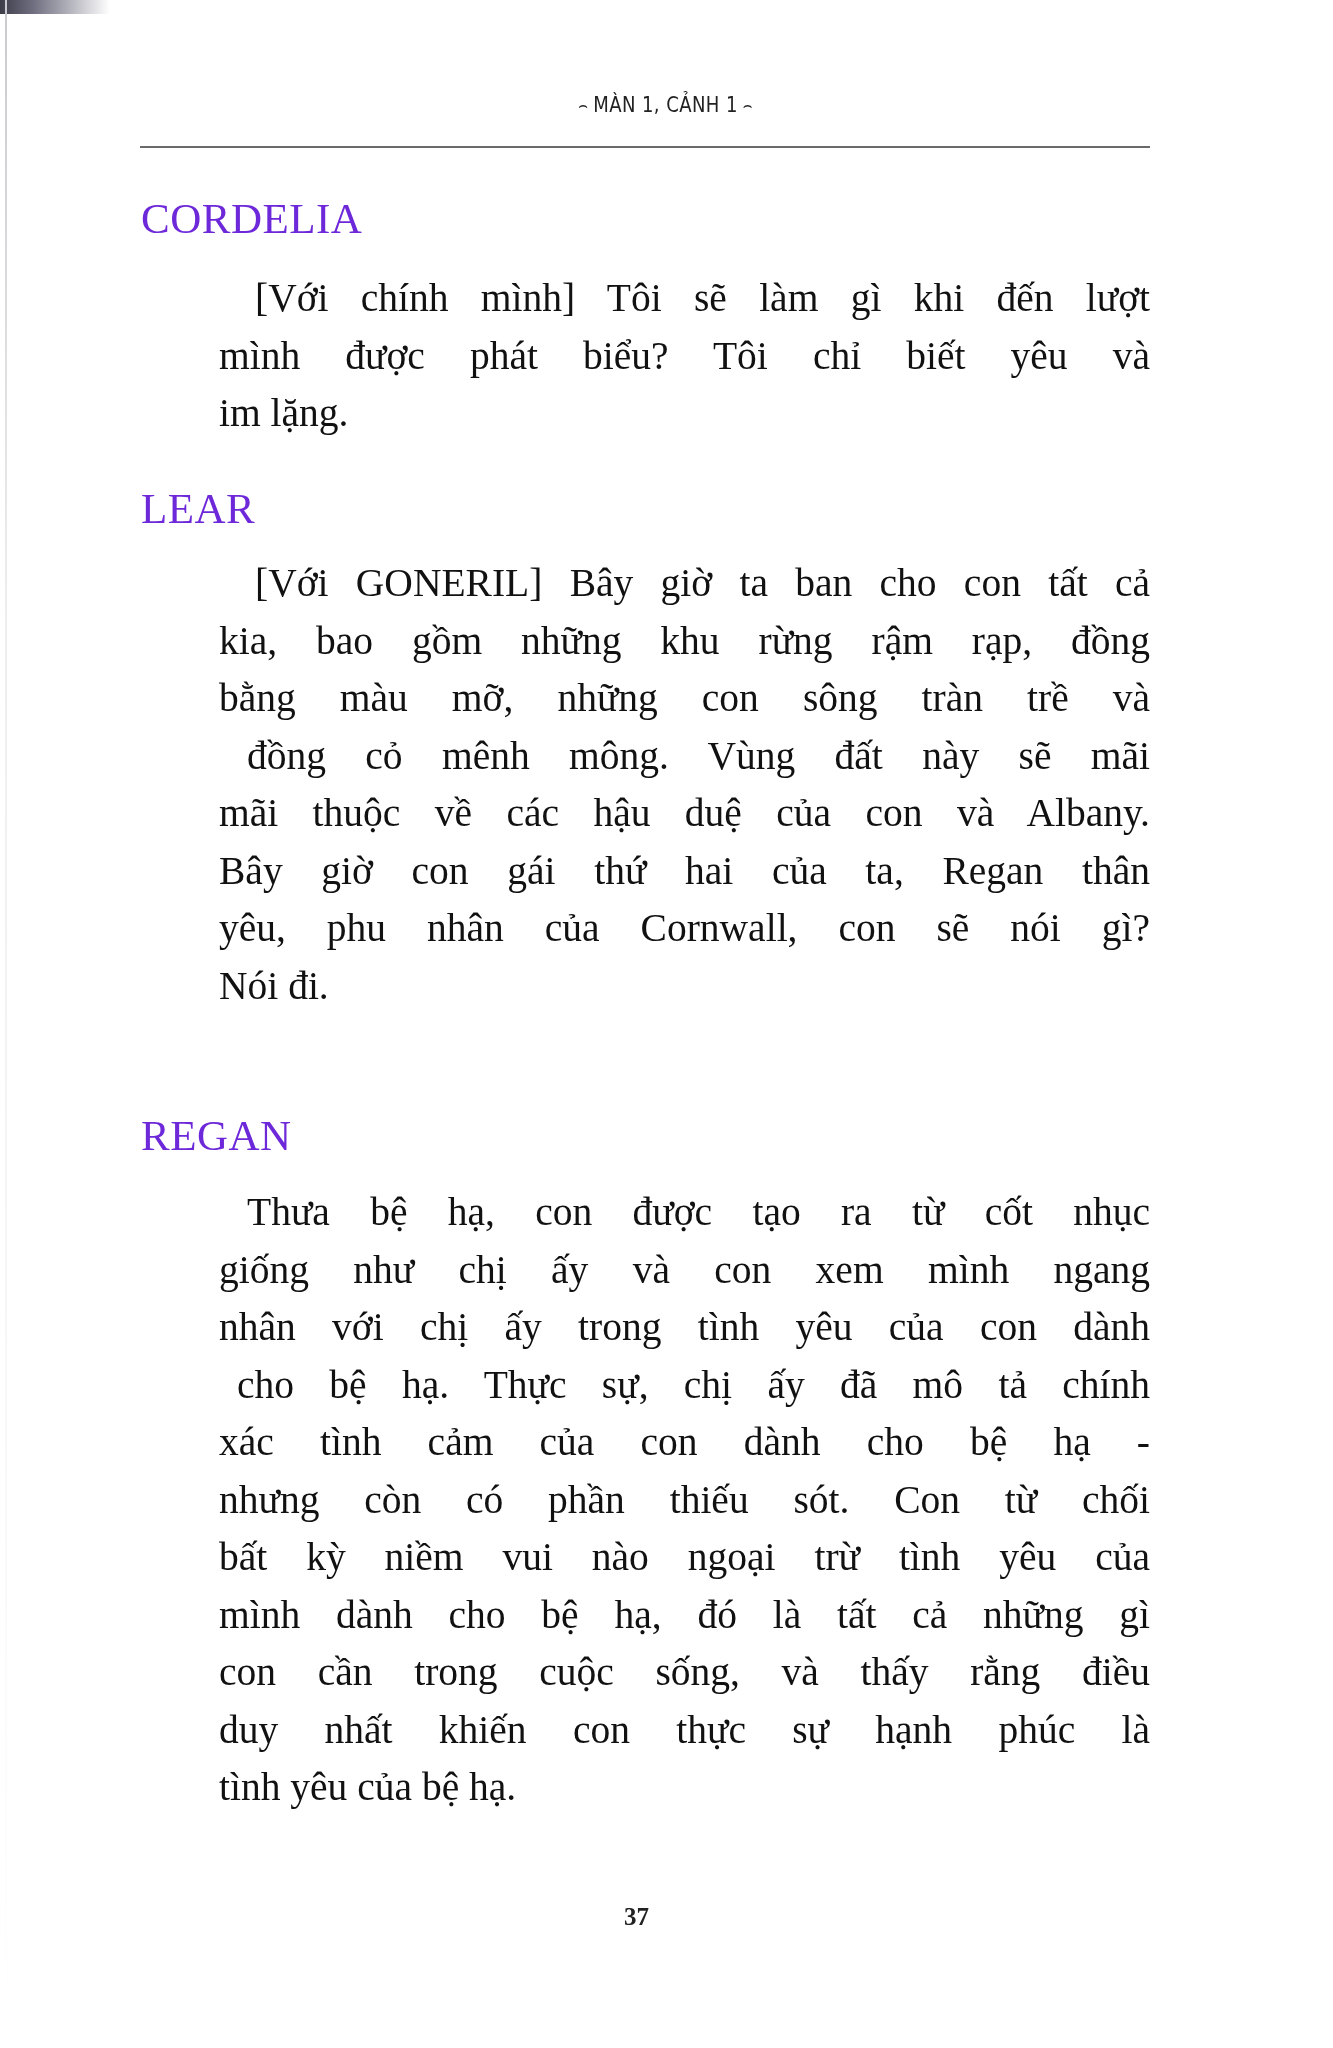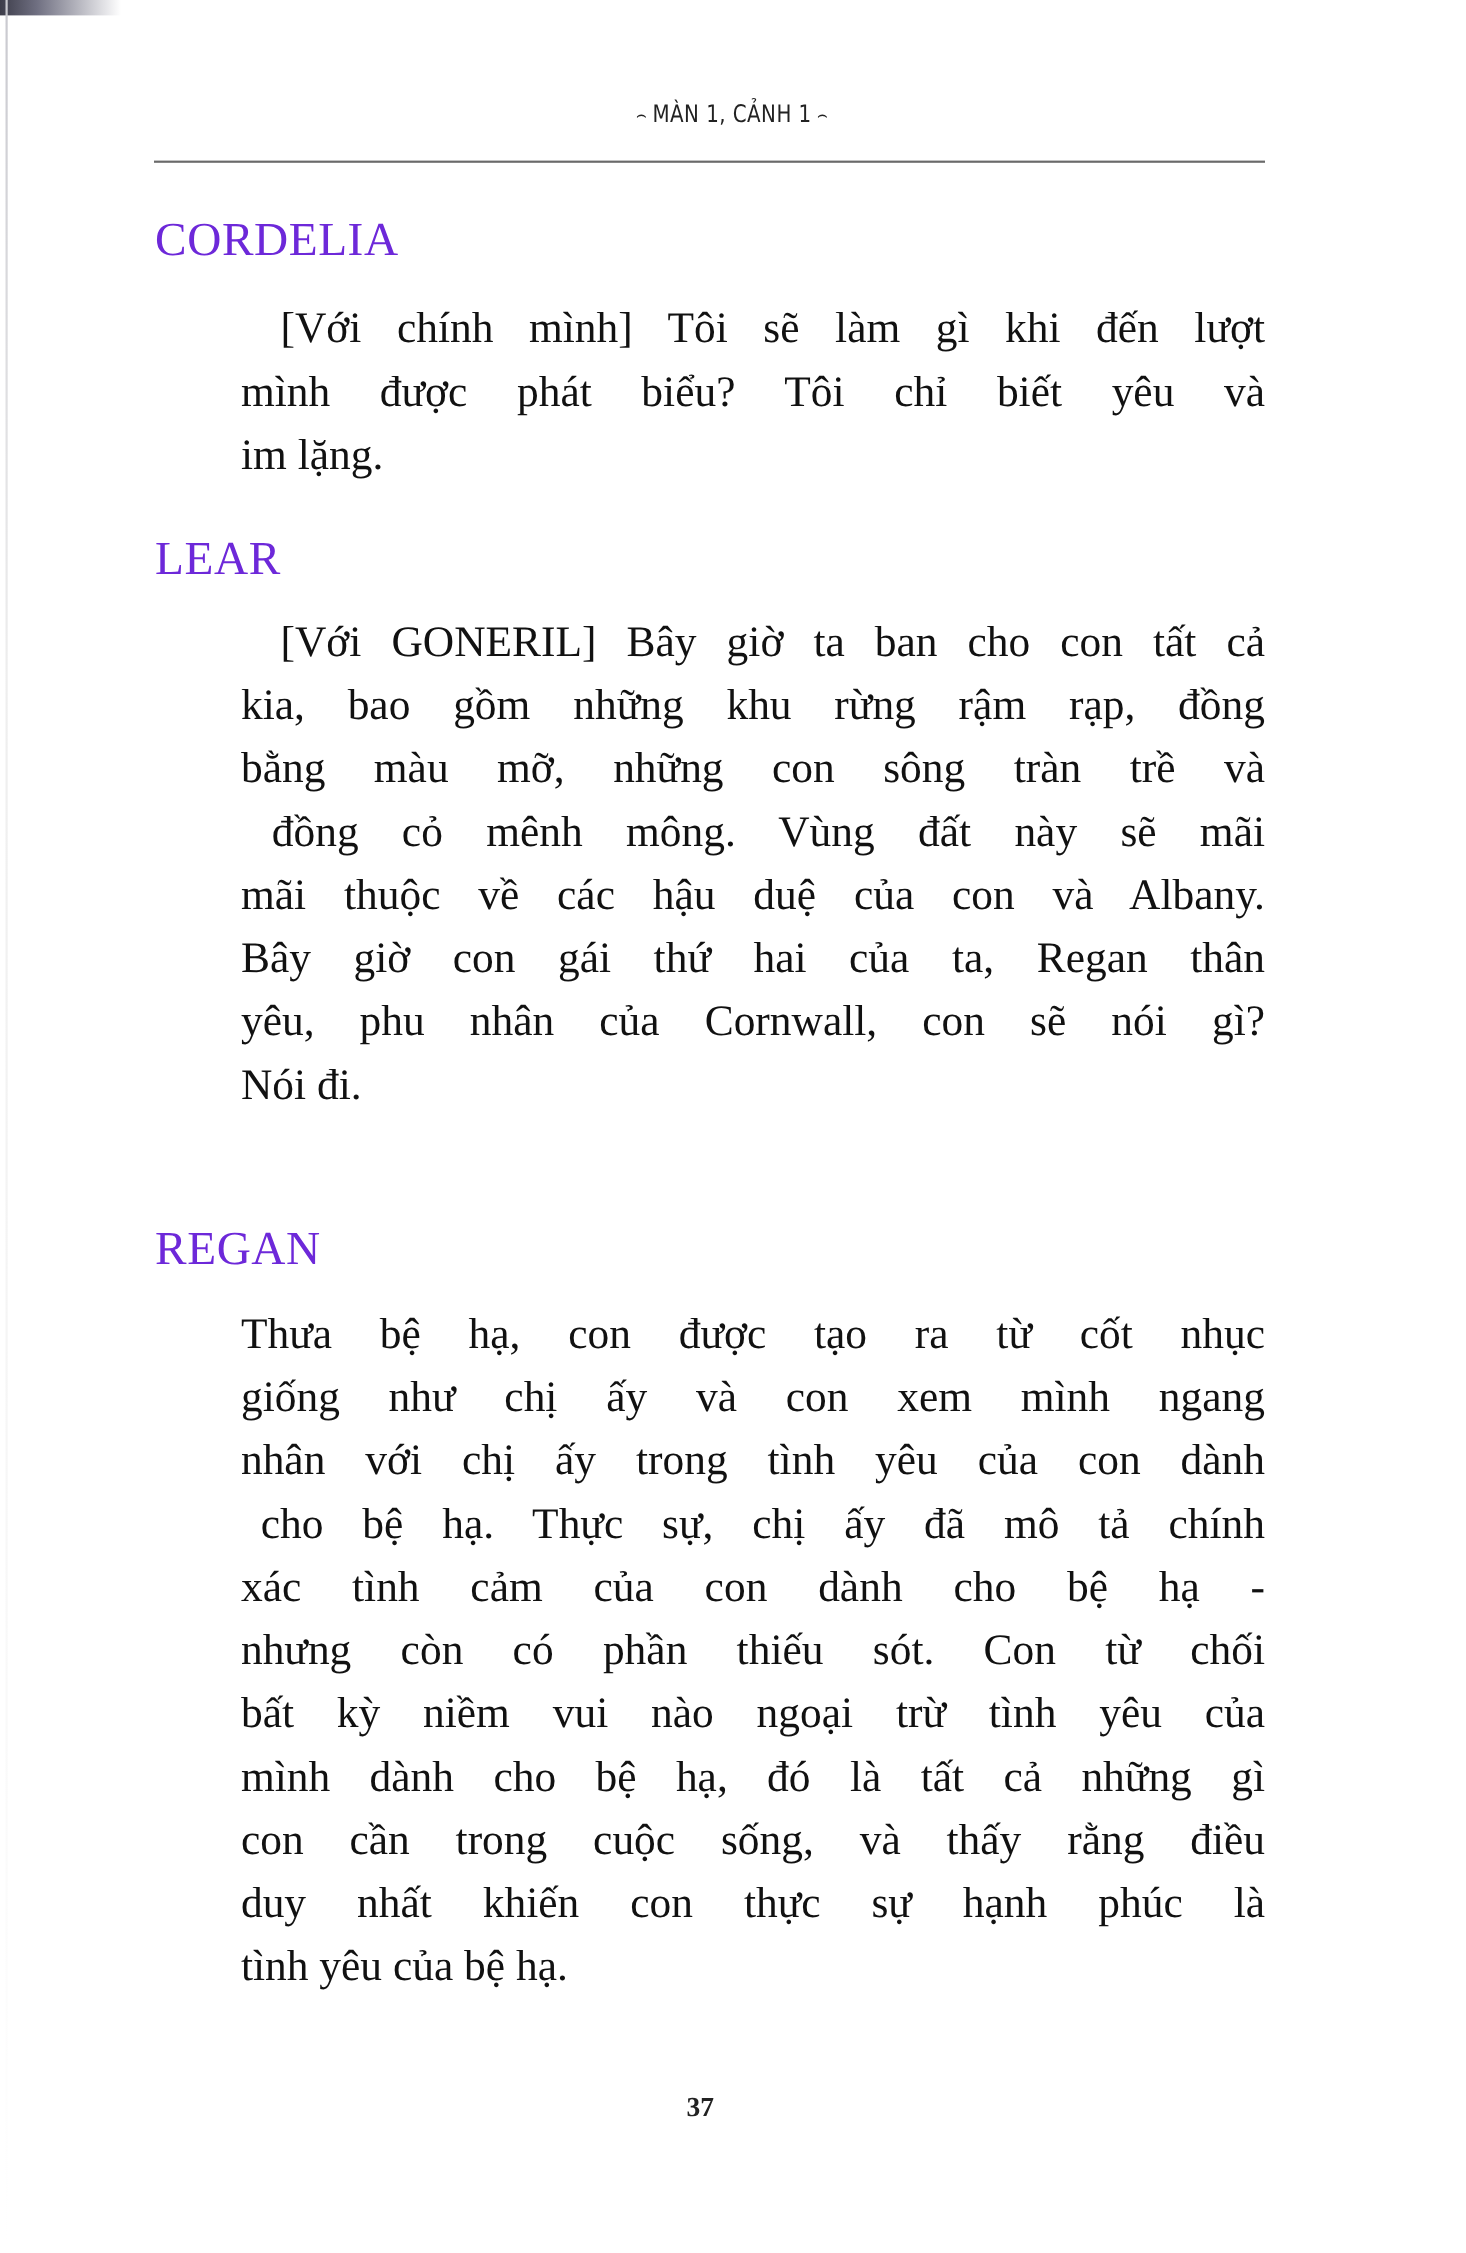--- a/index.html
+++ b/index.html
@@ -134,21 +134,21 @@
       <span class="line" style="white-space: normal;">mãi thuộc về các hậu duệ của con và Albany.</span>
       <span class="line" style="white-space: normal;">Bây giờ con gái thứ hai của ta, Regan thân</span>
       <span class="line" style="white-space: normal;">yêu, phu nhân của Cornwall, con sẽ nói gì?</span>
       <span class="line last" style="white-space: normal;">Nói đi.</span>
     </div>
   </div>
 
   <div>
     <div class="speaker" style="top:1114px">REGAN</div>
     <div class="speech" style="top:1184px">
-      <span class="line" style="white-space: normal;">Thưa bệ hạ, con được tạo ra từ cốt nhục</span>
+      <span class="line" style="white-space: normal; margin-left: 28px;">Thưa bệ hạ, con được tạo ra từ cốt nhục</span>
       <span class="line" style="white-space: normal;">giống như chị ấy và con xem mình ngang</span>
       <span class="line" style="white-space: normal;">nhân với chị ấy trong tình yêu của con dành</span>
       <span class="line" style="white-space: normal; margin-left: 18px;">cho bệ hạ. Thực sự, chị ấy đã mô tả chính</span>
       <span class="line" style="white-space: normal;">xác tình cảm của con dành cho bệ hạ -</span>
       <span class="line" style="white-space: normal;">nhưng còn có phần thiếu sót. Con từ chối</span>
       <span class="line" style="white-space: normal;">bất kỳ niềm vui nào ngoại trừ tình yêu của</span>
       <span class="line" style="white-space: normal;">mình dành cho bệ hạ, đó là tất cả những gì</span>
       <span class="line" style="white-space: normal;">con cần trong cuộc sống, và thấy rằng điều</span>
       <span class="line" style="white-space: normal;">duy nhất khiến con thực sự hạnh phúc là</span>
       <span class="line last" style="white-space: normal;">tình yêu của bệ hạ.</span>

